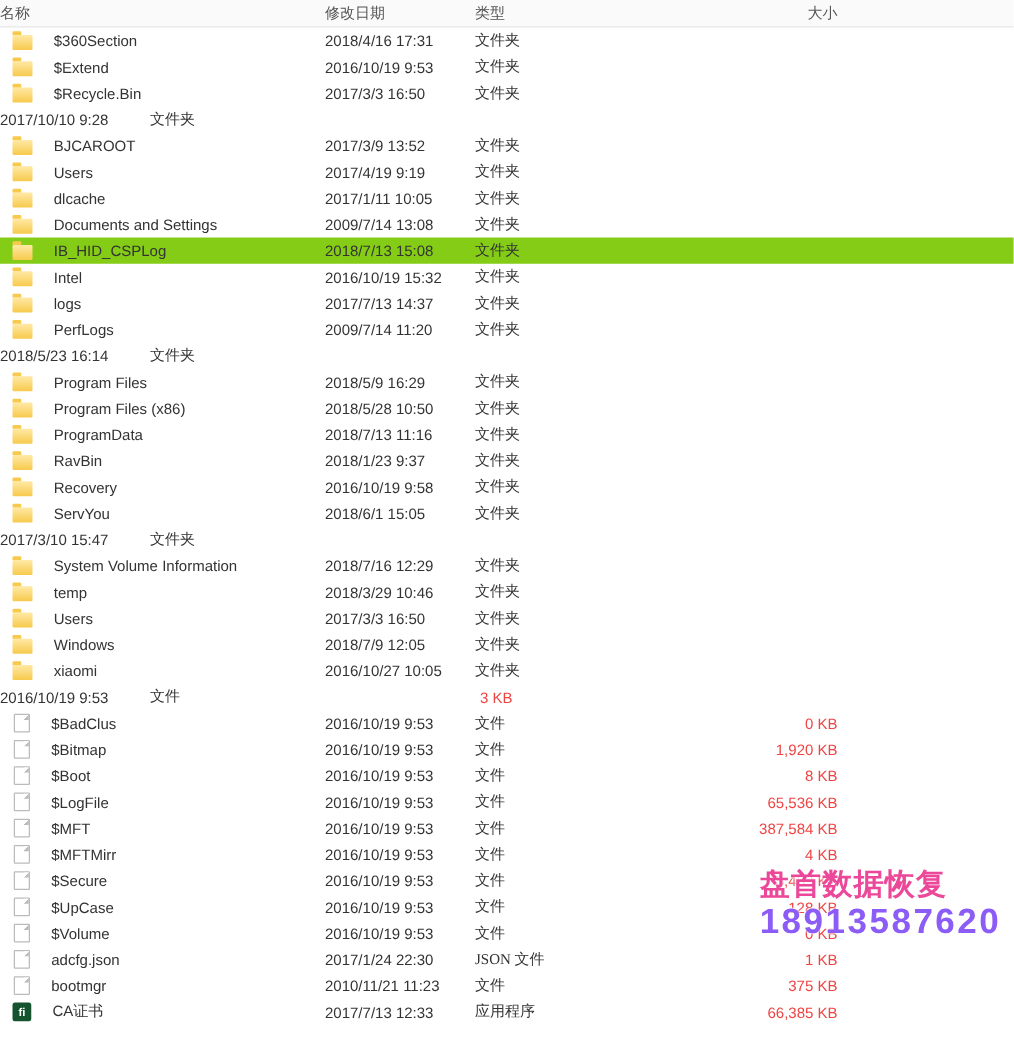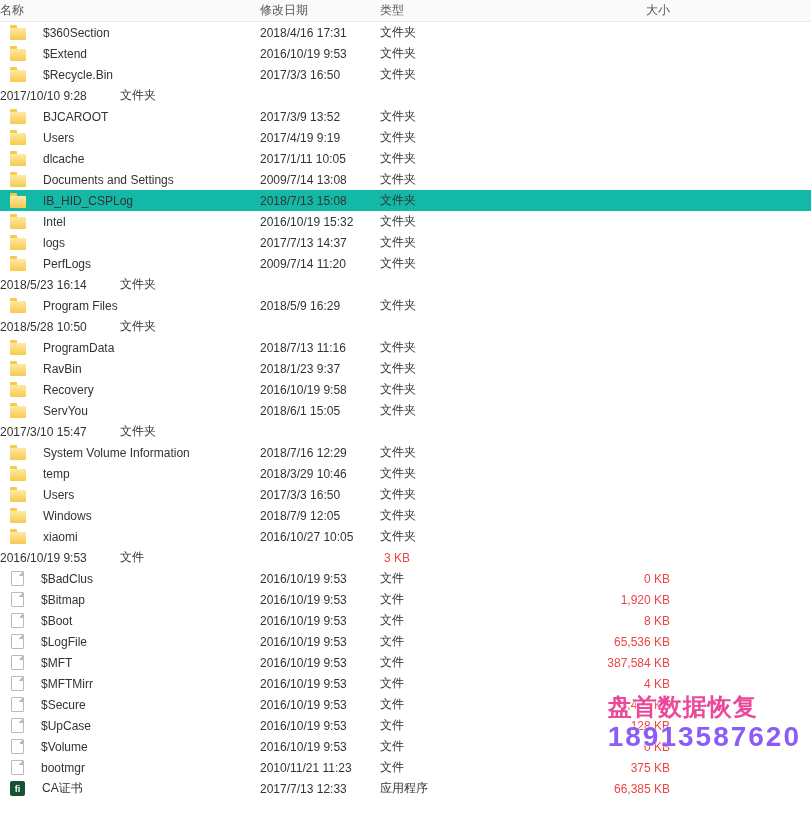--- a/index.html
+++ b/index.html
@@ -27,21 +27,21 @@
 .col-type { width: 110px; font-family: Liberation Serif, serif; }
 .col-size { width: 190px; text-align: right; padding-right: 10px; }
 .file-list { }
 .file-row {
   display: flex;
   height: 21px;
   align-items: center;
   font-size: 12px;
   color: #333;
 }
-.file-row.selected { background: #14b8a6; }
+.file-row.selected { background: #84cc16; }
 .file-row .col-name { display: flex; align-items: center; gap: 17px; padding-left: 10px; }
 .file-row .col-size { color: #ef4444; }
 .icon { width: 16px; height: 16px; display: inline-block; flex-shrink: 0; }
 .icon-folder {
   background: linear-gradient(to bottom, #ffe9a6 0%, #f7ca4d 100%);
   border-radius: 1px;
   position: relative;
   height: 12px;
   margin-top: 3px;
 }
@@ -226,20 +226,24 @@
     <div class="file-row">
       <div class="col-name">
         <span class="icon icon-folder"></span>
         <span>Program Files</span>
       </div>
       <div class="col-date">2018/5/9 16:29</div>
       <div class="col-type">文件夹</div>
       <div class="col-size"></div>
     </div>
     <div class="file-row">
+      <div class="col-name">
+        <span class="icon icon-folder"></span>
+        <span>Program Files (x86)</span>
+      </div>
       <div class="col-date">2018/5/28 10:50</div>
       <div class="col-type">文件夹</div>
       <div class="col-size"></div>
     </div>
     <div class="file-row">
       <div class="col-name">
         <span class="icon icon-folder"></span>
         <span>ProgramData</span>
       </div>
       <div class="col-date">2018/7/13 11:16</div>
@@ -401,20 +405,29 @@
       <div class="col-size">128 KB</div>
     </div>
     <div class="file-row">
       <div class="col-name">
         <span class="icon icon-file"></span>
         <span>$Volume</span>
       </div>
       <div class="col-date">2016/10/19 9:53</div>
       <div class="col-type">文件</div>
       <div class="col-size">0 KB</div>
+    </div>
+    <div class="file-row">
+      <div class="col-name">
+        <span class="icon icon-file"></span>
+        <span>adcfg.json</span>
+      </div>
+      <div class="col-date">2017/1/24 22:30</div>
+      <div class="col-type">JSON 文件</div>
+      <div class="col-size">1 KB</div>
     </div>
     <div class="file-row">
       <div class="col-name">
         <span class="icon icon-file"></span>
         <span>bootmgr</span>
       </div>
       <div class="col-date">2010/11/21 11:23</div>
       <div class="col-type">文件</div>
       <div class="col-size">375 KB</div>
     </div>

